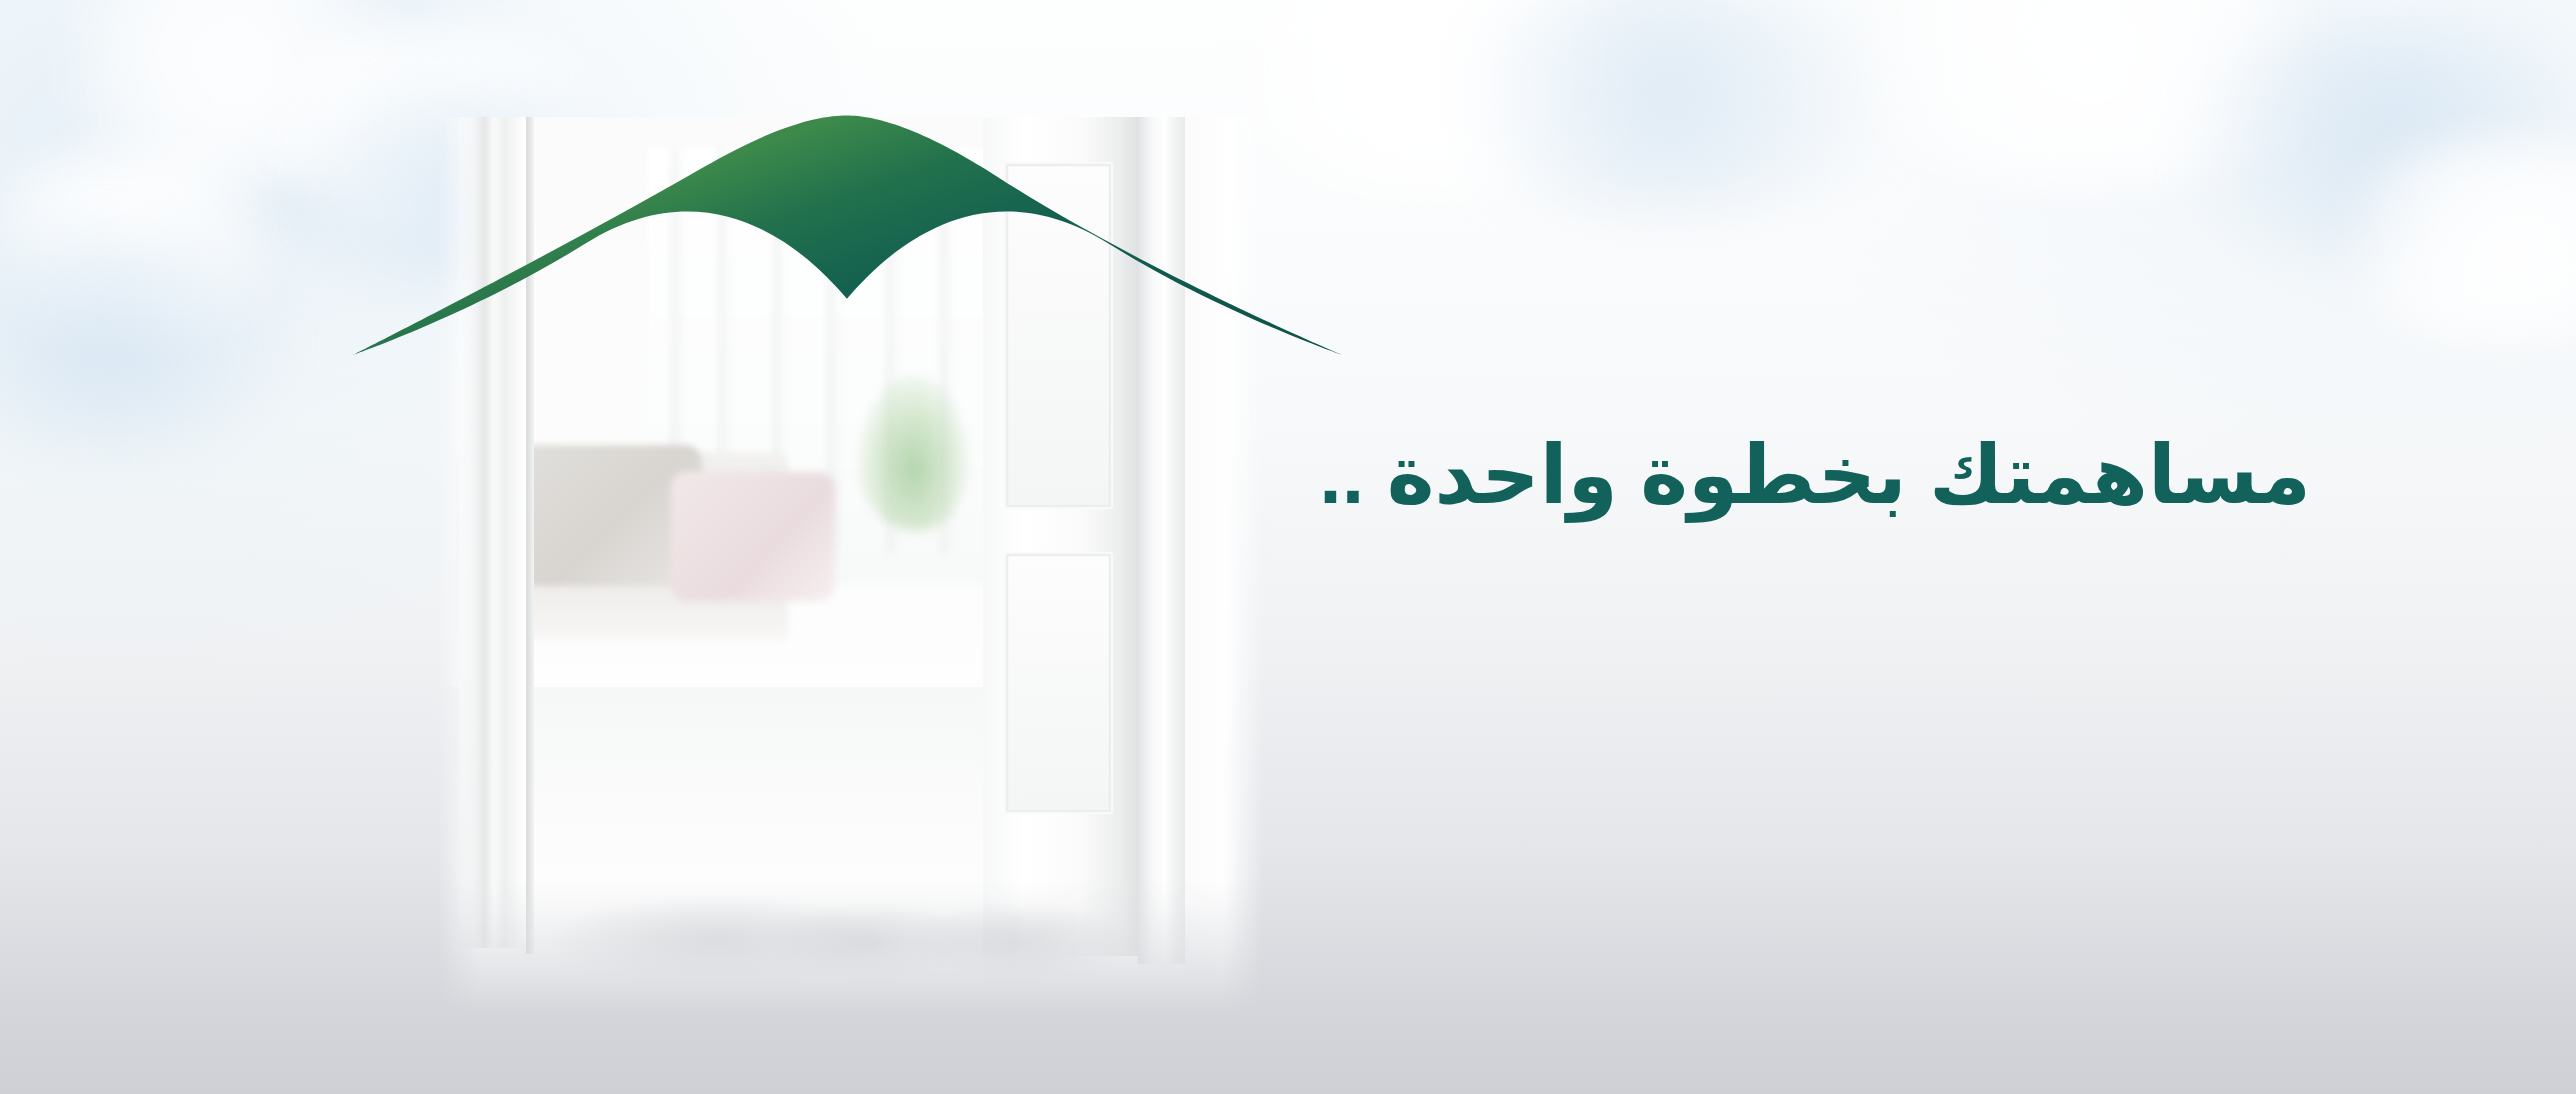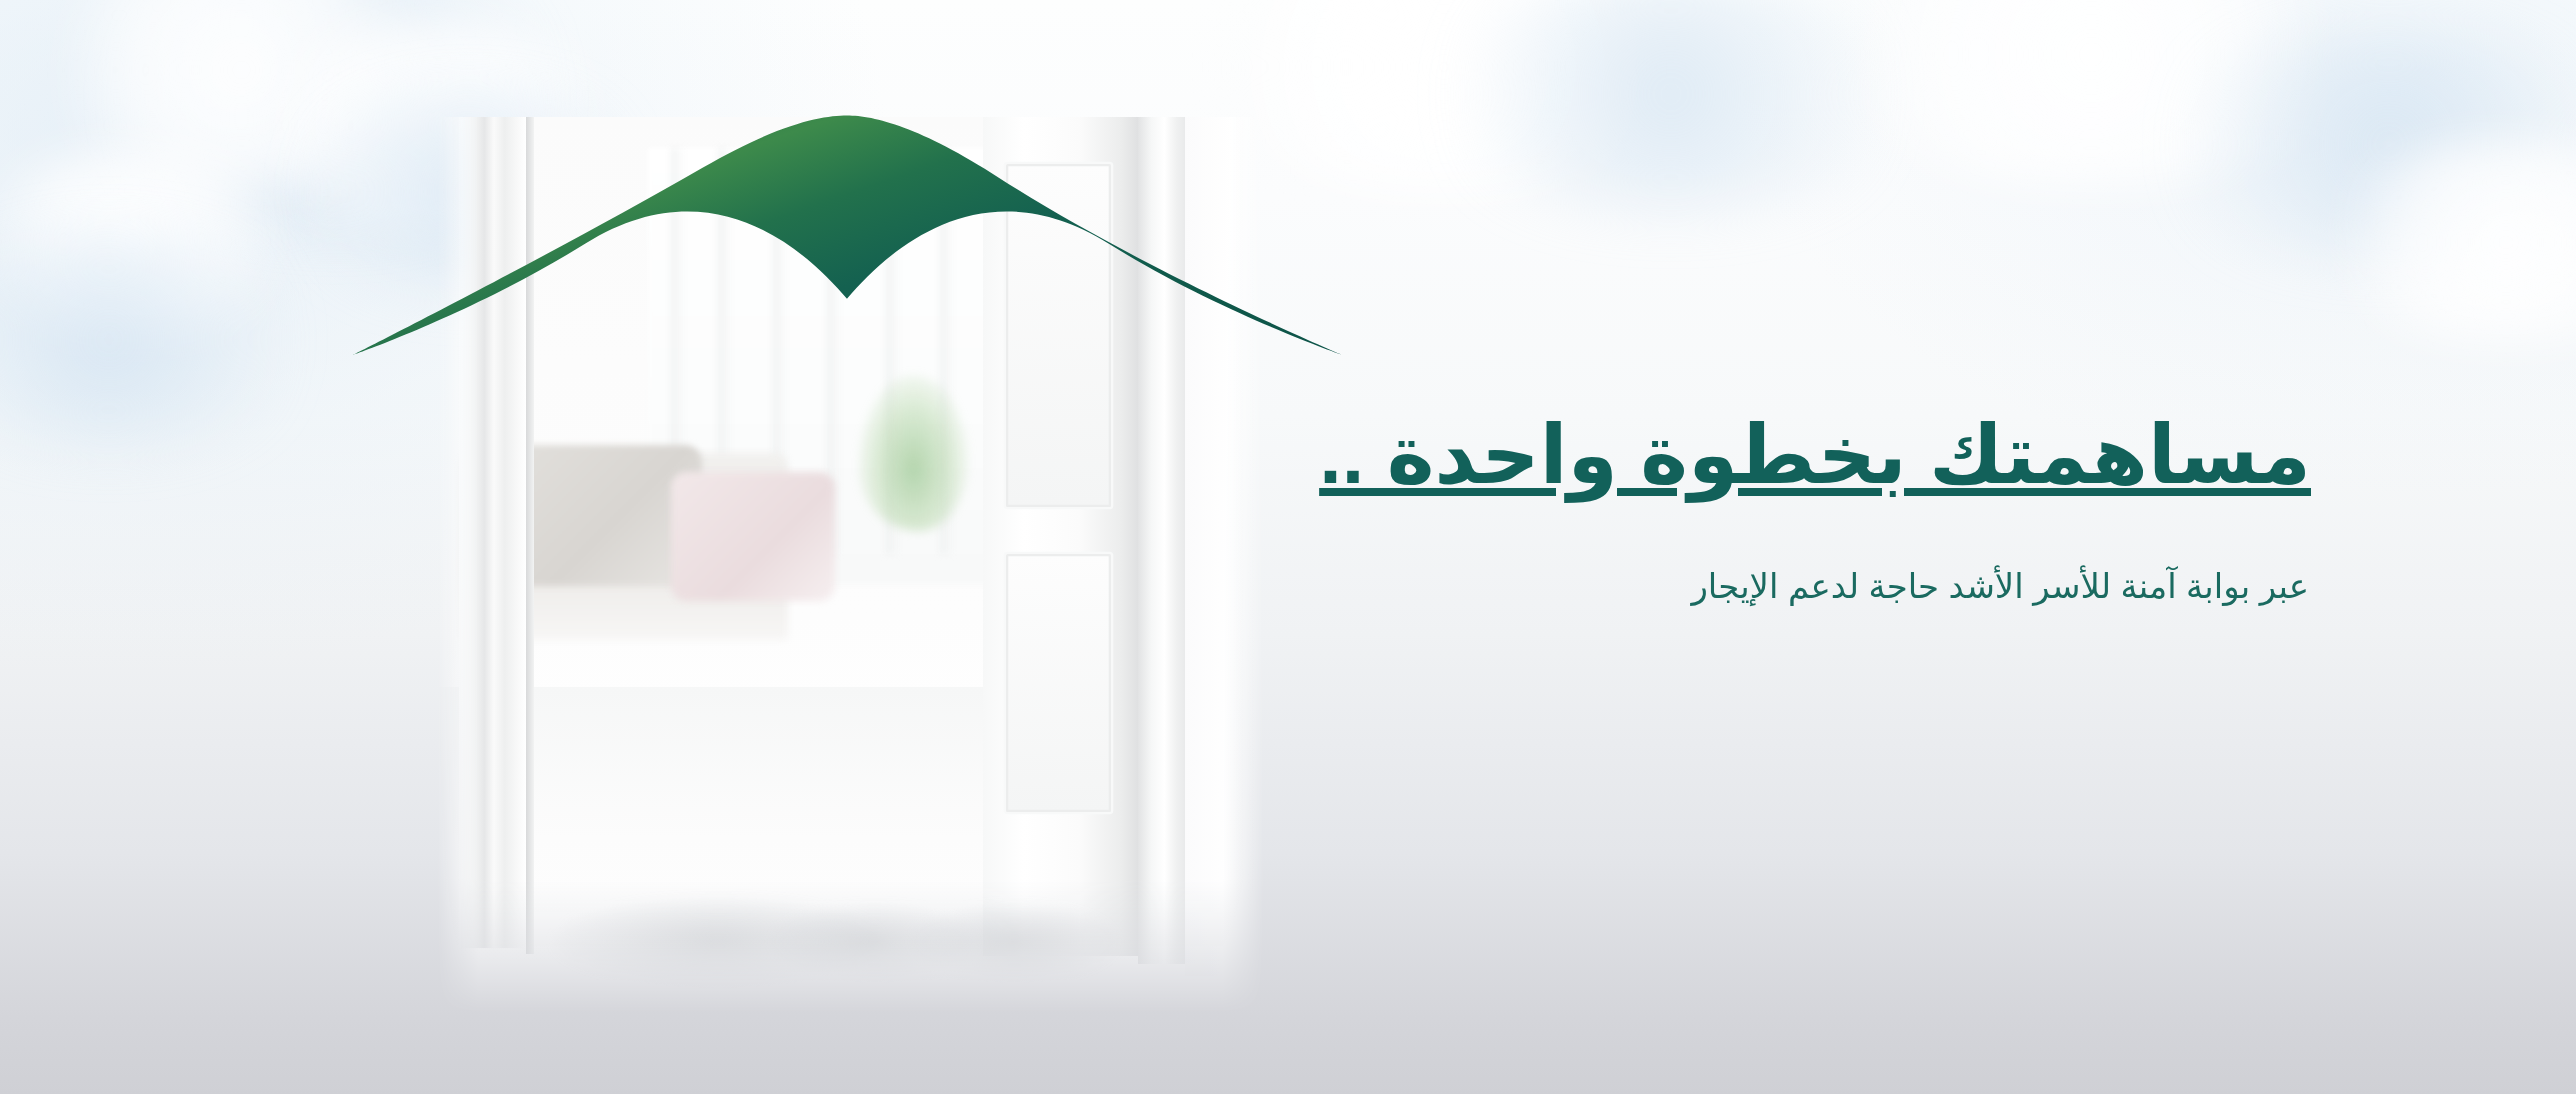--- a/index.html
+++ b/index.html
@@ -200,30 +200,29 @@
     position: absolute;
     left: 0; top: 0;
     width: 2576px; height: 1094px;
     pointer-events: none;
   }
 
   
   .headline {
     position: absolute;
     right: 265px;
-    top: 410px;
+    top: 430px;
     color: #12615a;
     font-size: 81px;
     font-weight: 700;
     line-height: 1.12;
     letter-spacing: -0.8px;
     white-space: nowrap;
     direction: rtl;
     text-align: right;
-    text-decoration: underline;
   }
   .subline {
     position: absolute;
     right: 267px;
     top: 564px;
     color: #1a6a60;
     font-size: 34px;
     font-weight: 400;
     line-height: 1.3;
     white-space: nowrap;
@@ -364,16 +363,15 @@
         C 1470 350, 1720 455, 1720 455
         L 1720 455
         C 1720 455, 1560 400, 1420 312
         C 1260 212, 1140 318, 1085 383
         C 1030 318, 910 212, 750 312
         C 610 400, 452 455, 452 455
         Z" fill="url(#roofGrad)"></path>
   </svg>
 
   <div class="headline">مساهمتك بخطوة واحدة ..</div>
-  <div class="subline">عبر بوابة آمنة للأسر الأشد حاجة لدعم الإيجار</div>
 
 </div>
 
 
 </body></html>

